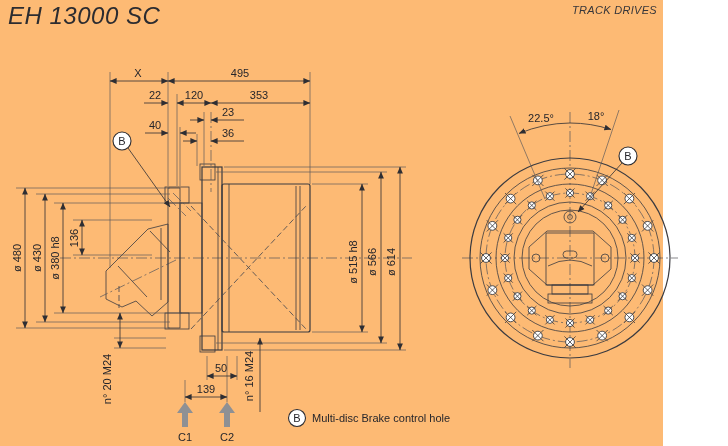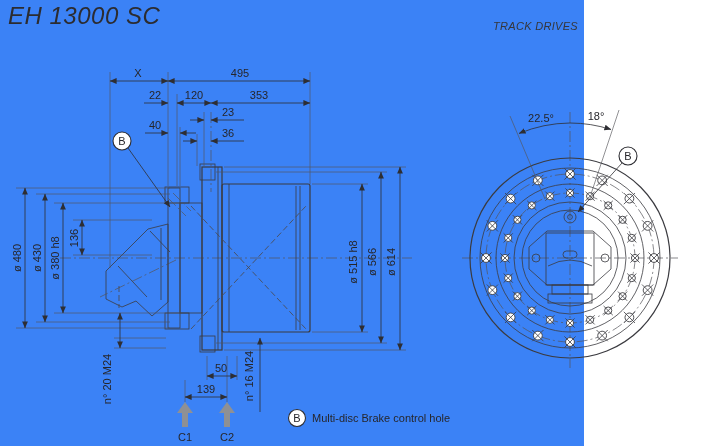--- a/index.html
+++ b/index.html
@@ -1,20 +1,20 @@
 <!DOCTYPE html>
 <html><head>
 <meta charset="utf-8">
 <style>
   html,body{margin:0;padding:0;background:#fff;width:728px;height:446px;overflow:hidden;
     font-family:"Liberation Sans",sans-serif;}
-  .page{position:relative;width:584px;height:446px;background:#3b82f6;}
+  .page{position:relative;width:663px;height:446px;background:#fdba74;}
   .title{position:absolute;left:8px;top:2px;font-size:24px;font-style:italic;
     letter-spacing:.5px;color:#2c2c30;font-weight:500;}
-  .brand{position:absolute;right:6px;top:20px;font-size:11px;font-style:italic;
+  .brand{position:absolute;right:6px;top:4px;font-size:11px;font-style:italic;
     color:#36363a;letter-spacing:.3px;}
   svg text{font-family:"Liberation Sans",sans-serif;fill:#26262b;font-size:11px;}
   .ln{stroke:#3b3b40;fill:none;}
   .thin{stroke-width:.8;}
   .med{stroke-width:1.2;}
   .ext{stroke:#55555a;stroke-width:.65;fill:none;}
   .dim{stroke:#2e2e33;stroke-width:.8;fill:none;}
   .dash{stroke:#4a4a50;stroke-width:.85;stroke-dasharray:6 3;fill:none;}
   .cl{stroke:#55555a;stroke-width:.7;stroke-dasharray:11 3 2 3;fill:none;}
   .balloon{stroke:#2e2e33;stroke-width:1.1;fill:#fff;}

